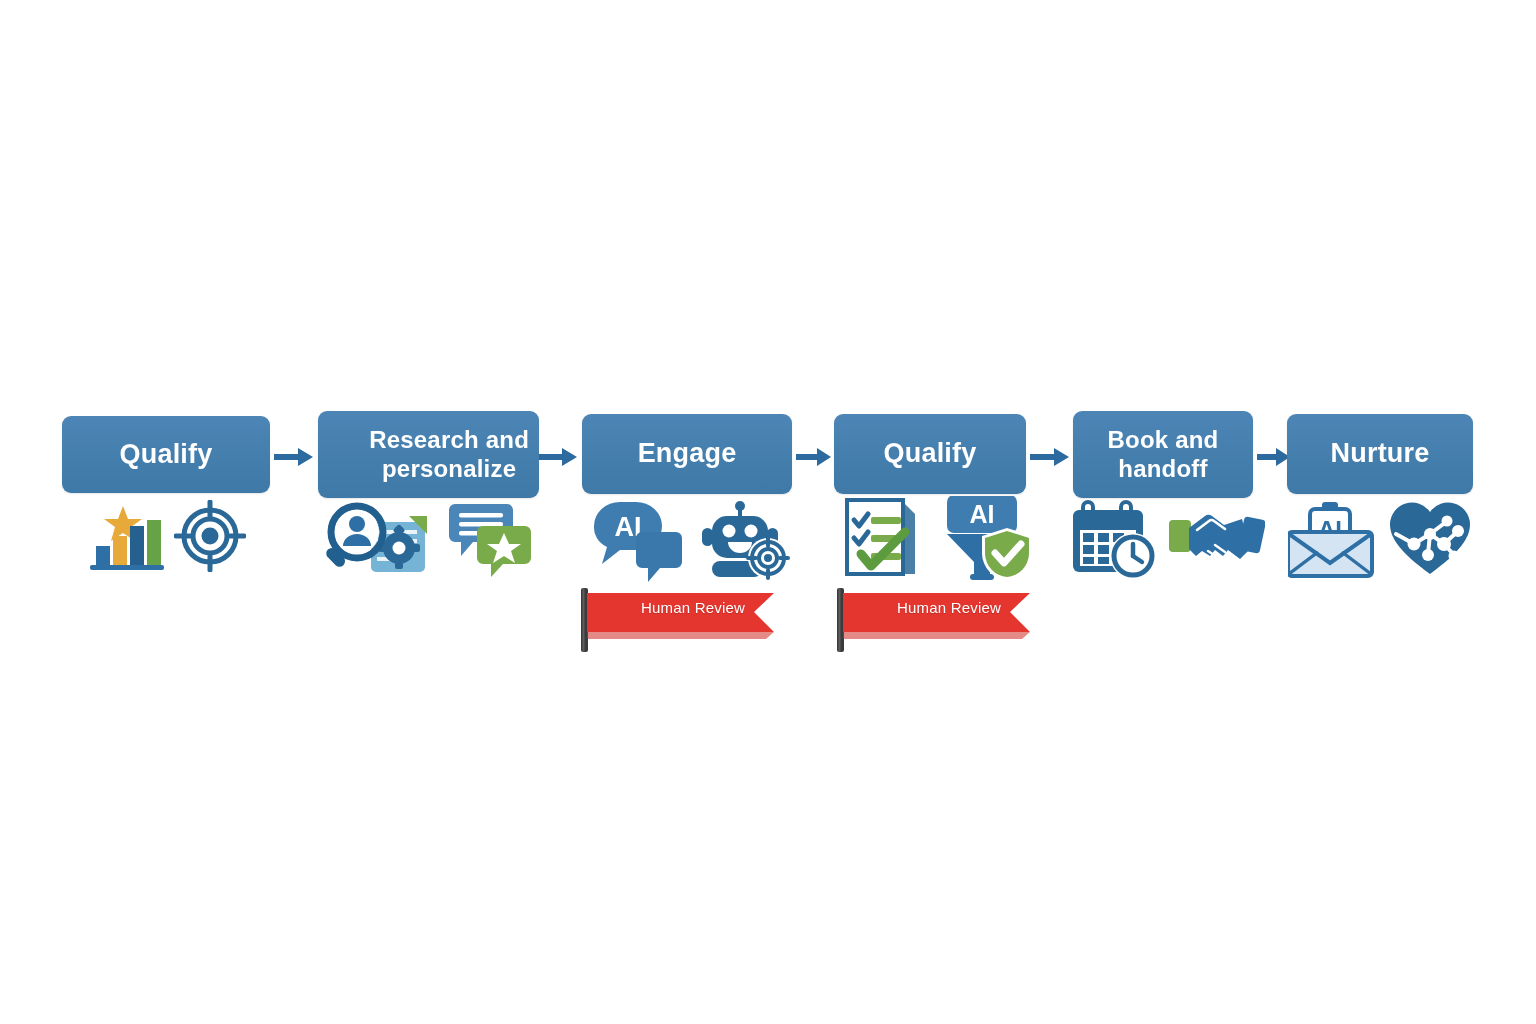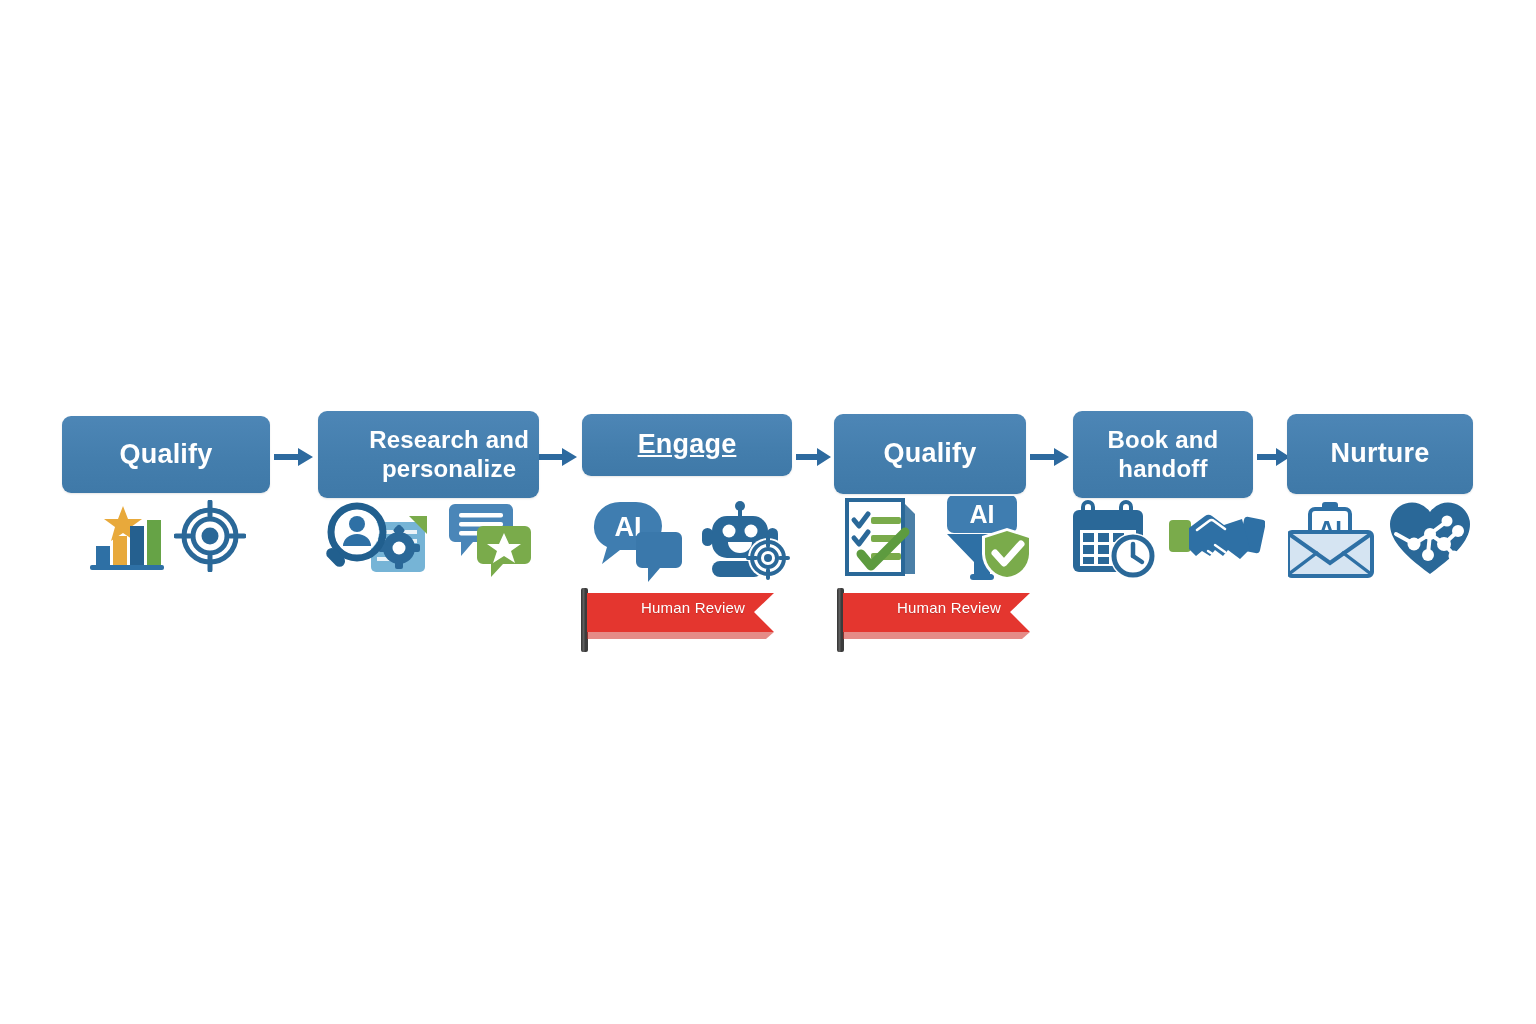--- a/index.html
+++ b/index.html
@@ -191,21 +191,21 @@
           <rect x="14" y="13" width="44" height="4.5" rx="2"></rect>
           <rect x="14" y="22" width="44" height="4.5" rx="2"></rect>
           <rect x="14" y="31" width="30" height="4.5" rx="2"></rect>
         </g>
         <path d="M32 32 a6 6 0 0 1 6-6 h42 a6 6 0 0 1 6 6 v26 a6 6 0 0 1-6 6 h-22 l-12 13 v-13 h-8 a6 6 0 0 1-6-6 z" fill="#7aab4b"></path>
         <polygon points="59,33 64,44 76,44 66,51 70,63 59,56 48,63 52,51 42,44 54,44" fill="#ffffff"></polygon>
       </svg>
     </span>
   </div>
 
-  <div class="proc-box" style="left:582px; top:414px; width:210px; height:62px; font-size:27px;text-decoration:underline;">
+  <div class="proc-box" style="left:582px; top:414px; width:210px; height:80px; font-size:27px;">
     <span class="proc-label">Engage</span>
   </div>
 
   <div class="icon-row" style="left:588px; top:498px; width:212px; height:84px; gap:12px;">
 
     <span>
       <svg width="92" height="84" viewBox="0 0 92 84">
         <path d="M2 28 a26 24 0 0 1 26-24 h16 a26 24 0 0 1 26 24 a26 24 0 0 1-26 24 h-16 l-18 14 l5-17 a25 22 0 0 1-13-21 z" fill="#3f7db0"></path>
         <text x="36" y="38" font-family="Liberation Sans, sans-serif" font-size="27" font-weight="bold" fill="#ffffff" text-anchor="middle">AI</text>
         <path d="M44 40 a6 6 0 0 1 6-6 h34 a6 6 0 0 1 6 6 v24 a6 6 0 0 1-6 6 h-16 l-12 14 v-14 h-6 a6 6 0 0 1-6-6 z" fill="#3a78ab"></path>

